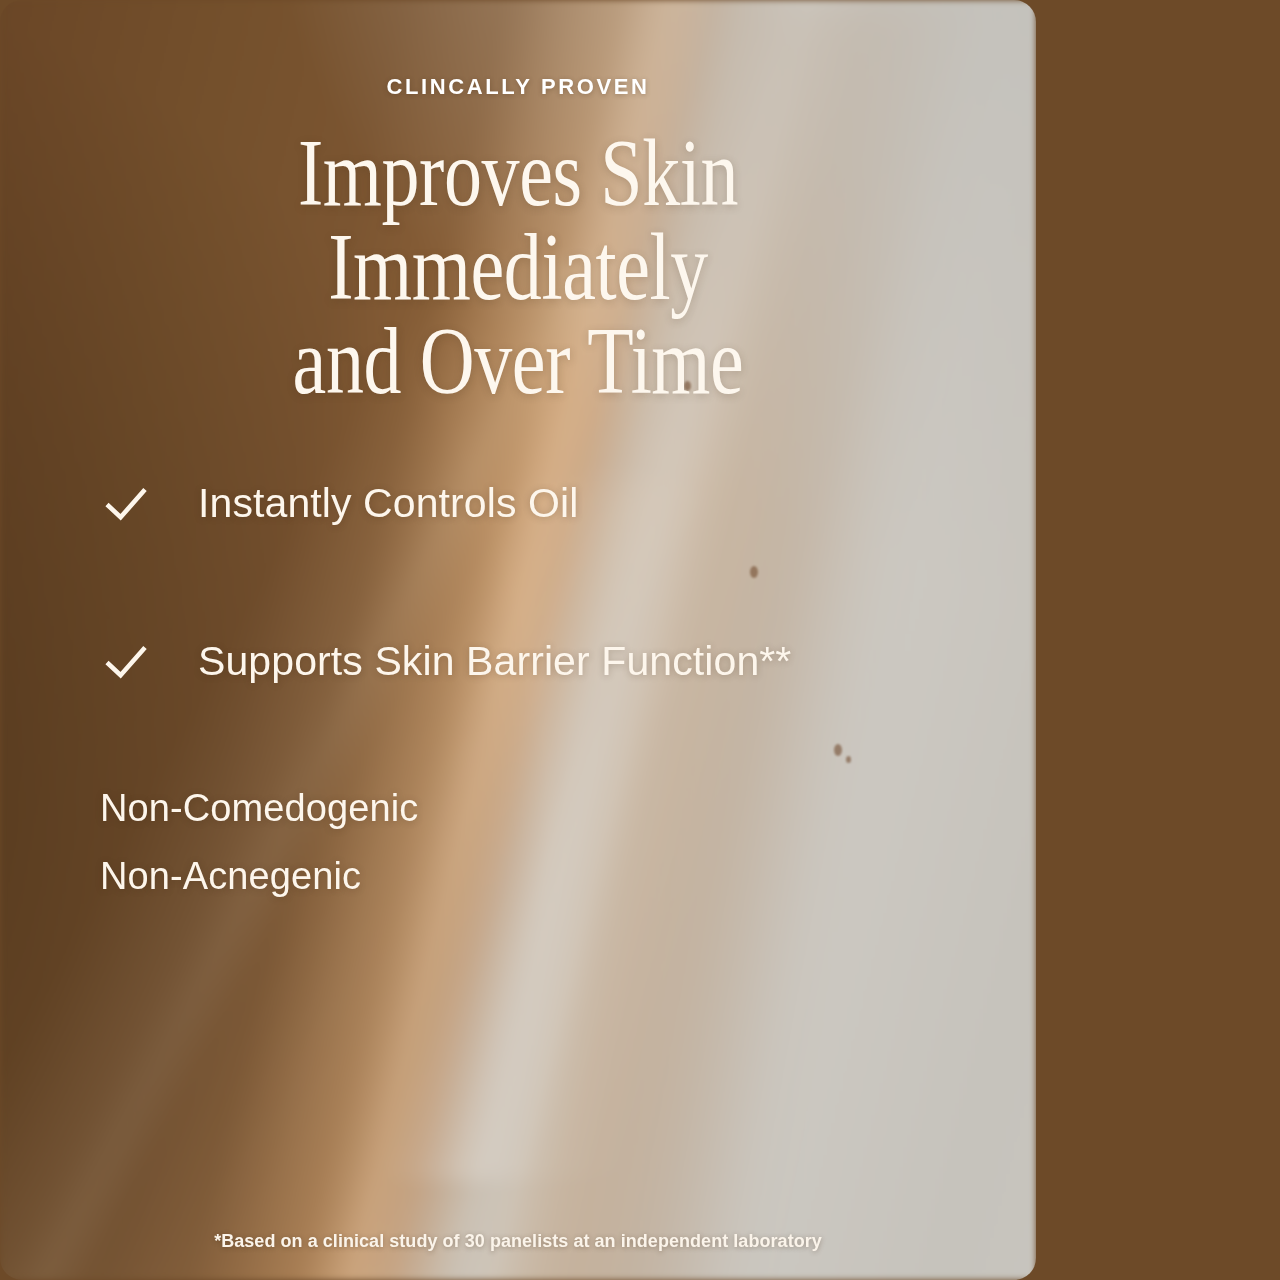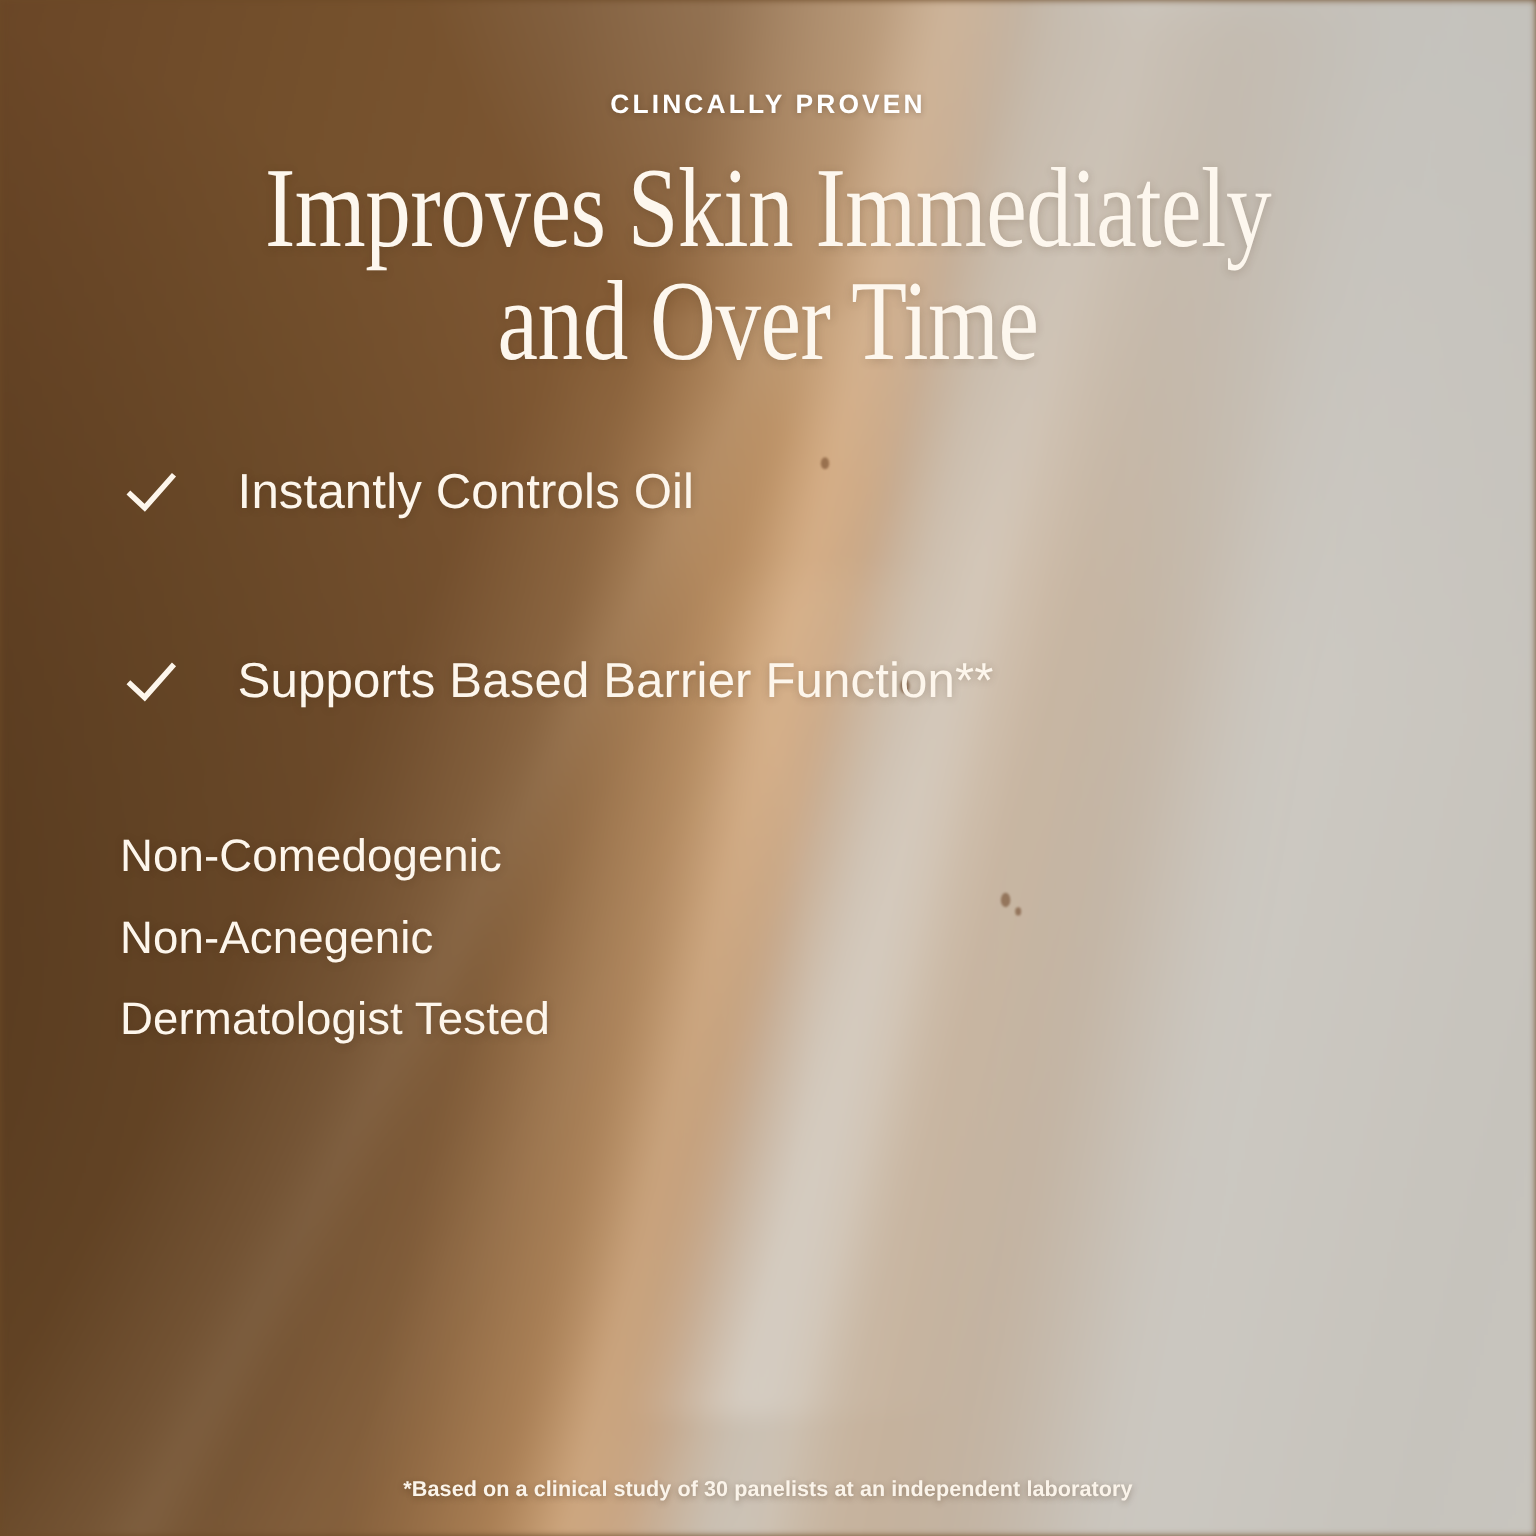--- a/index.html
+++ b/index.html
@@ -6,23 +6,24 @@
   * { margin:0; padding:0; box-sizing:border-box; }
 
   html, body {
     width:1280px; height:1280px;
     overflow:hidden;
     background:#6d4a28;
   }
 
   #canvas {
     position:relative;
-    width:1280px; height:1280px;
+    width:1036px; height:1280px;
     overflow:hidden;
     font-family:"Liberation Sans", sans-serif;
+    border-radius:22px;
   }
 
   
   .bg-layer { position:absolute; inset:-12%; }
 
   
   .bg-base {
     background:
       linear-gradient(103deg,
         #5d3e20 0%,
@@ -277,28 +278,27 @@
             </svg>
           </span>
           <span class="benefit-label">Instantly Controls Oil</span>
         </div>
         <div class="benefit-row">
           <span class="check-icon">
             <svg viewBox="0 0 46 46" aria-hidden="true">
               <path d="M4 24.5 L17.6 37.2 L42 9.6" fill="none" stroke="#FDF6EC" stroke-width="4.6" stroke-linecap="butt" stroke-linejoin="miter"></path>
             </svg>
           </span>
-          <span class="benefit-label">Supports Based Barrier Function**</span>
+          <span class="benefit-label">Supports Skin Barrier Function**</span>
         </div>
       </div>
 
     <div class="claims" id="claims-list">
         <div class="claim-item">Non-Comedogenic</div>
         <div class="claim-item">Non-Acnegenic</div>
-        <div class="claim-item">Dermatologist Tested</div>
       </div>
 
     <div class="footnotes" id="footnotes">
         <div class="footnote">*Based on a clinical study of 30 panelists at an independent laboratory</div>
       </div>
 
   </div>
 </div>
 
 </body></html>

